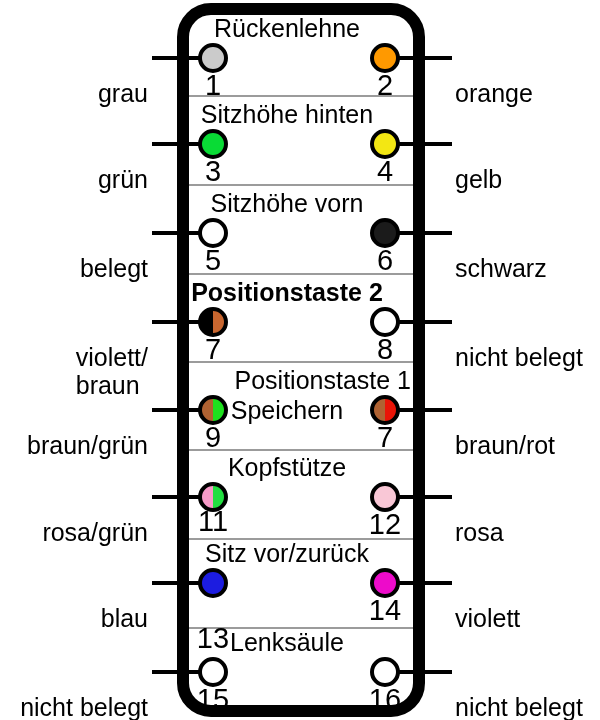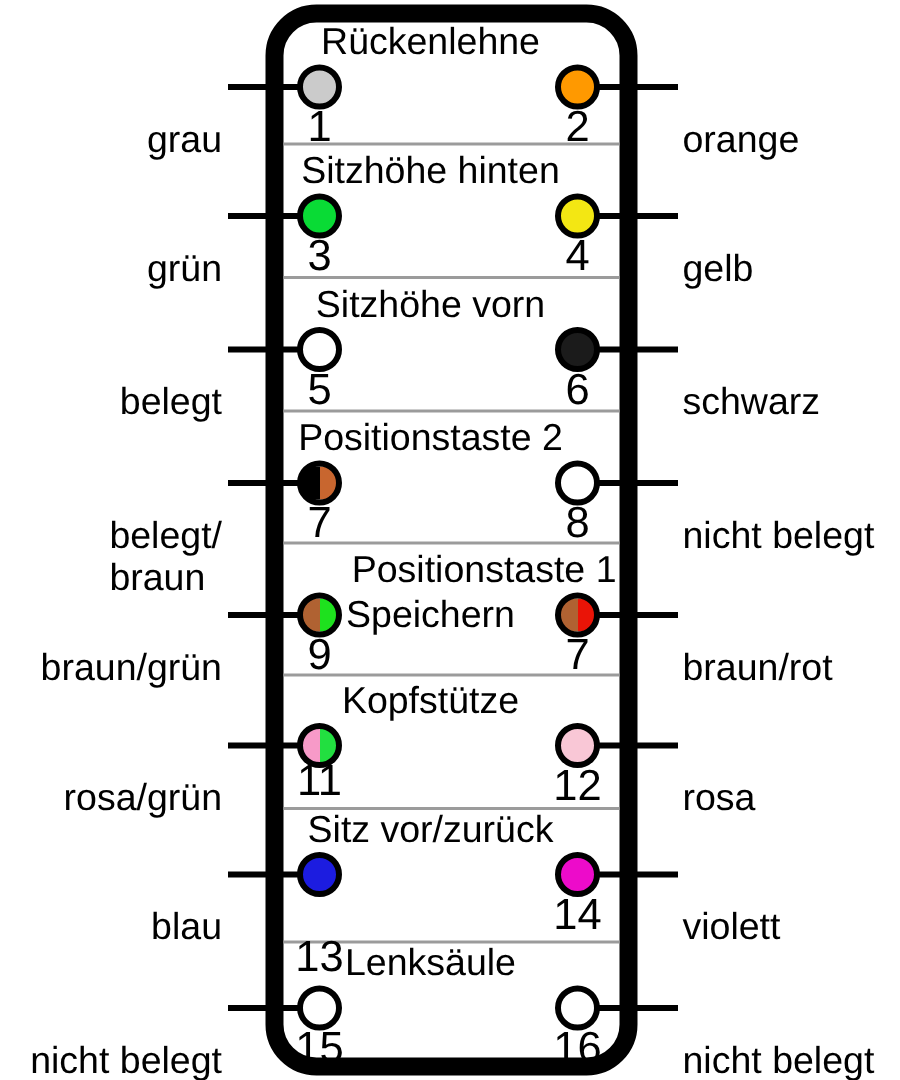--- a/index.html
+++ b/index.html
@@ -81,23 +81,23 @@
     <div class="label left" style="top: 219px;"><span class="lab-lines"><div>belegt</div></span></div>
     <div class="line left" style="top: 231px;"></div>
     <div class="pin left" style="top: 218px; background: rgb(255, 255, 255);"></div>
     <div class="num left" style="top: 246px;">5</div>
     <div class="label right" style="top: 219px;"><span class="lab-lines"><div>schwarz</div></span></div>
     <div class="line right" style="top: 231px;"></div>
     <div class="pin right" style="top: 218px; background: rgb(27, 27, 27);"></div>
     <div class="num right" style="top: 246px;">6</div>
   </div>
     <div class="section">
-    <div class="title" style="top: 278px;">Positionstaste 2</div>
+    <div class="title" style="top: 278px; font-weight: bold;">Positionstaste 2</div>
 
-    <div class="label left" style="top: 308px;"><span class="lab-lines"><div>belegt/</div><div>braun</div></span></div>
+    <div class="label left" style="top: 308px;"><span class="lab-lines"><div>violett/</div><div>braun</div></span></div>
     <div class="line left" style="top: 320px;"></div>
     <div class="pin left" style="top: 307px; background: linear-gradient(90deg, rgb(0, 0, 0) 0px, rgb(0, 0, 0) 50%, rgb(200, 102, 47) 50%, rgb(200, 102, 47) 100%);"></div>
     <div class="num left" style="top: 335px;">7</div>
     <div class="label right" style="top: 308px;"><span class="lab-lines"><div>nicht belegt</div></span></div>
     <div class="line right" style="top: 320px;"></div>
     <div class="pin right" style="top: 307px; background: rgb(255, 255, 255);"></div>
     <div class="num right" style="top: 335px;">8</div>
   </div>
     <div class="section">
     <div class="title" style="top: 366px; text-align: right;">Positionstaste 1</div>

